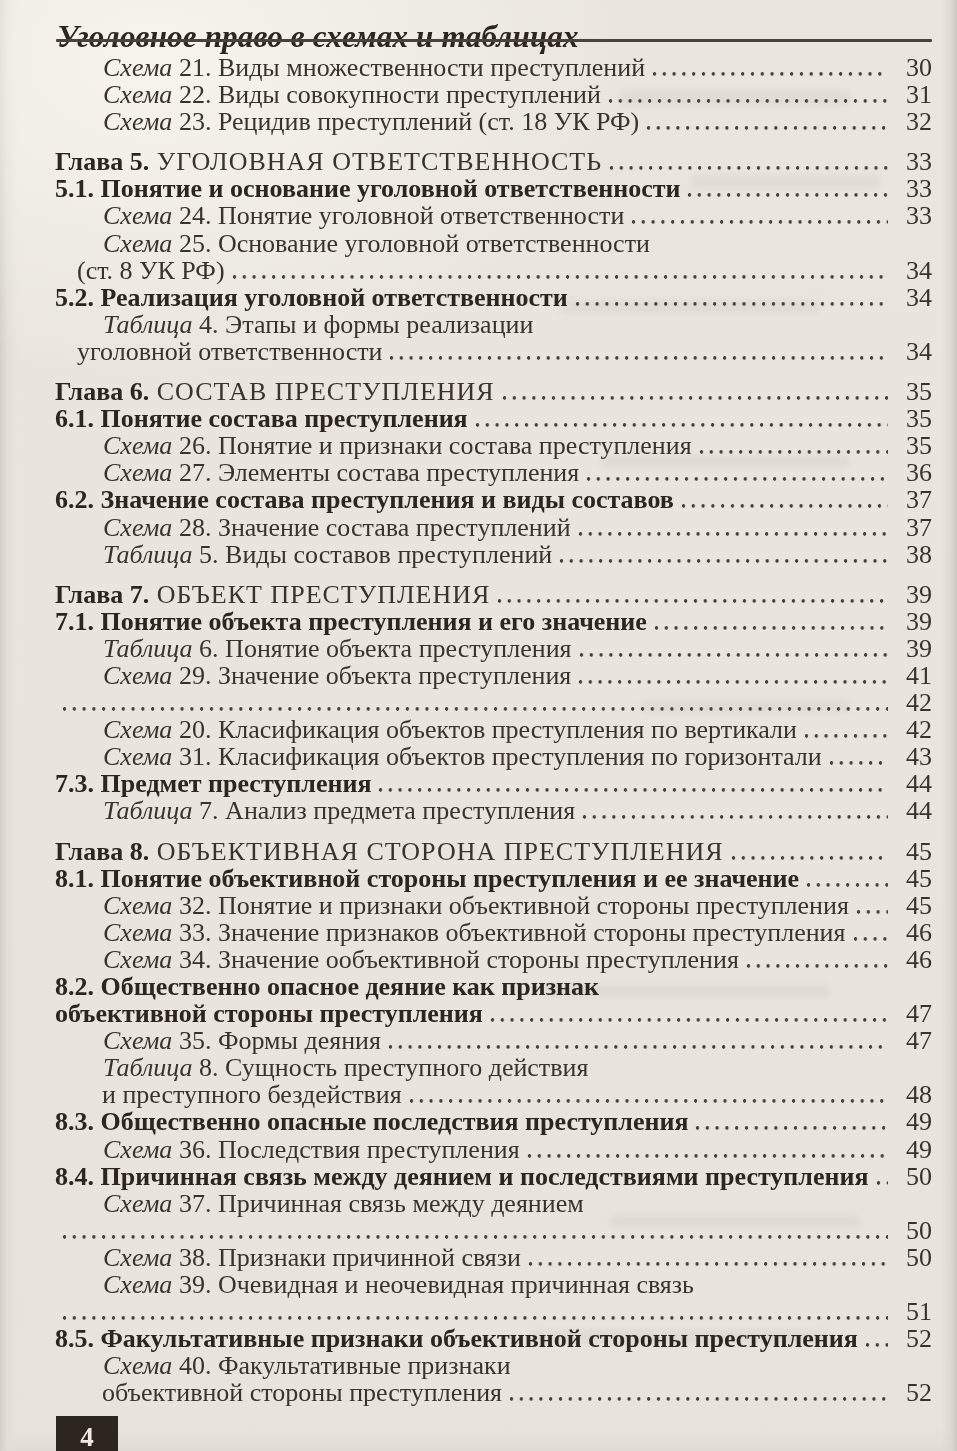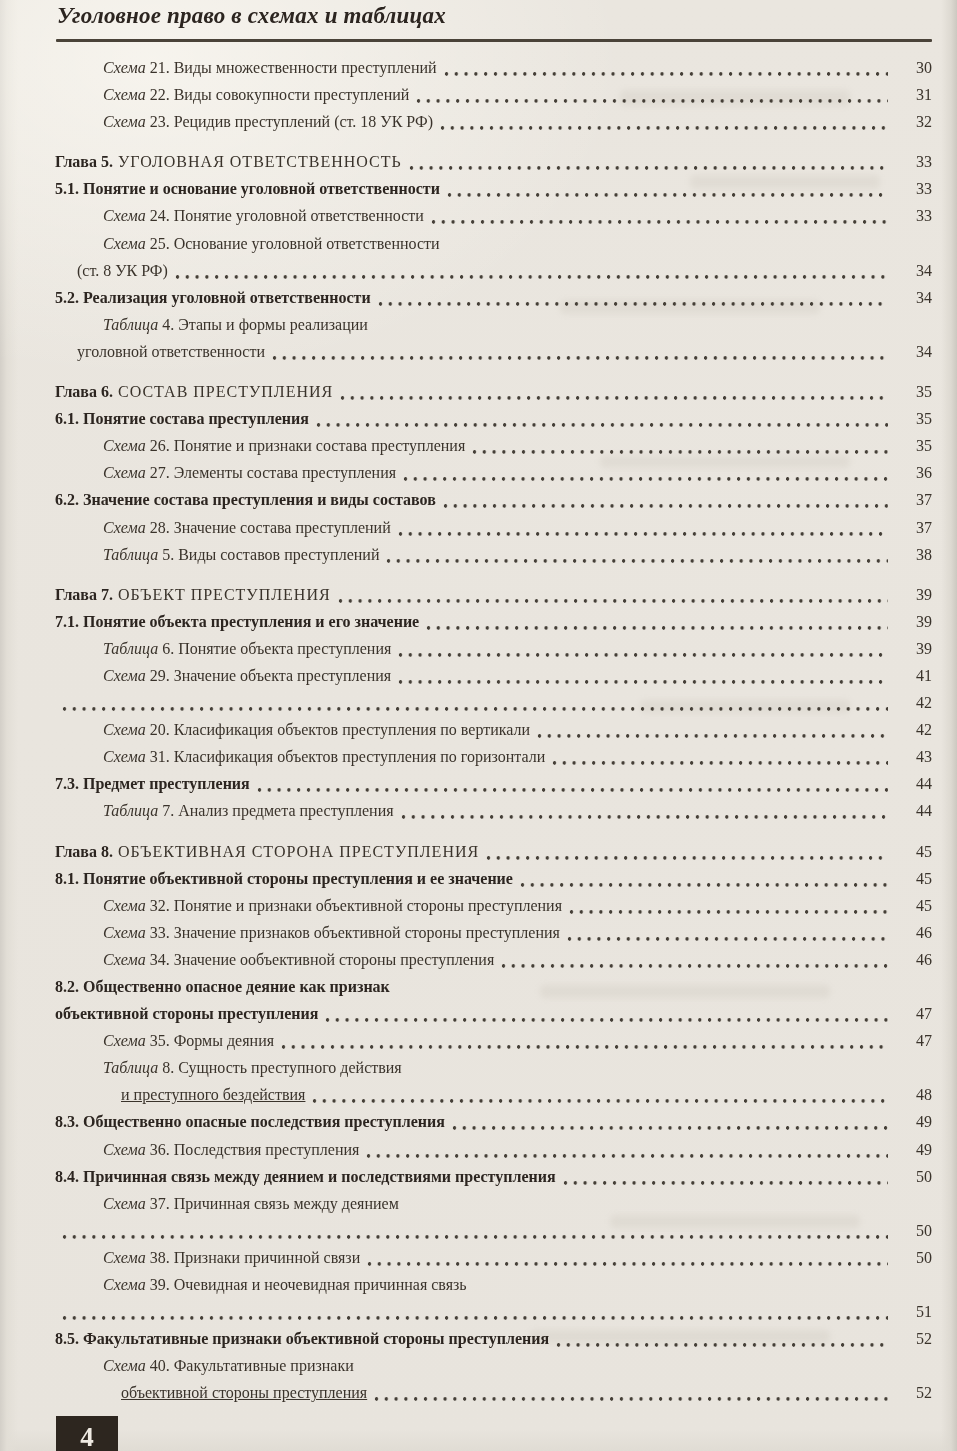--- a/index.html
+++ b/index.html
@@ -11,43 +11,43 @@
   .page{
     position:absolute;inset:0;
     background:
       radial-gradient(ellipse 760px 520px at 16% 4%, rgba(255,253,247,.6), rgba(255,253,247,0) 62%),
       linear-gradient(90deg, #d3cfc8 0px, #e2ded6 7px, rgba(0,0,0,0) 18px),
       linear-gradient(270deg, #ccc8c0 0px, #ddd9d1 6px, rgba(0,0,0,0) 16px),
       linear-gradient(0deg, #e0dcd4 0px, rgba(0,0,0,0) 22px),
       linear-gradient(#eae6df,#e8e4dd);
   }
   .running-title{
-    position:absolute;left:57px;top:3px;
-    font-size:23px;font-weight:bold;font-style:italic;
+    position:absolute;left:57px;top:19px;
+    font-size:31px;font-weight:bold;font-style:italic;
     color:var(--ink-bold);letter-spacing:.2px;
   }
   .header-rule{
     position:absolute;left:56px;top:39px;width:876px;height:3px;
     background:var(--rule);border-radius:1px;
   }
   .toc{
     position:absolute;left:55px;top:54px;width:877px;
-    font-size:16px;color:var(--ink);
+    font-size:26px;color:var(--ink);
   }
   .row{display:flex;align-items:flex-end;line-height:27.1px;}
   .row.gap{margin-top:13px;}
   .txt,.lbl,.chp,.cht{white-space:pre;flex:0 0 auto;}
   .lbl{font-style:italic;}
   .row.section .txt, .row.cont.bold .txt{font-weight:bold;color:var(--ink-bold);}
   .chp{font-weight:bold;color:var(--ink-bold);}
   .cht{letter-spacing:1px;}
   .ind-item{margin-left:48px;}
   .ind-c0{margin-left:0;}
   .ind-c1{margin-left:22px;}
-  .ind-c2{margin-left:66px;text-decoration:underline;}
+  .ind-c2{margin-left:47px;}
   .leader{
     flex:1 1 14px;min-width:14px;height:27.1px;margin-left:5px;
     background-image:radial-gradient(circle at 4.5px 20px, var(--dot) 1.5px, rgba(0,0,0,0) 2px);
     background-size:9.8px 27.1px;background-repeat:repeat-x;
   }
   .pagenum{flex:0 0 44px;width:44px;text-align:right;white-space:pre;}
   .page-badge{
     position:absolute;left:56px;top:1416px;width:62px;height:44px;
     background:var(--badge-bg);color:var(--badge-text);
     display:flex;align-items:flex-start;justify-content:center;

